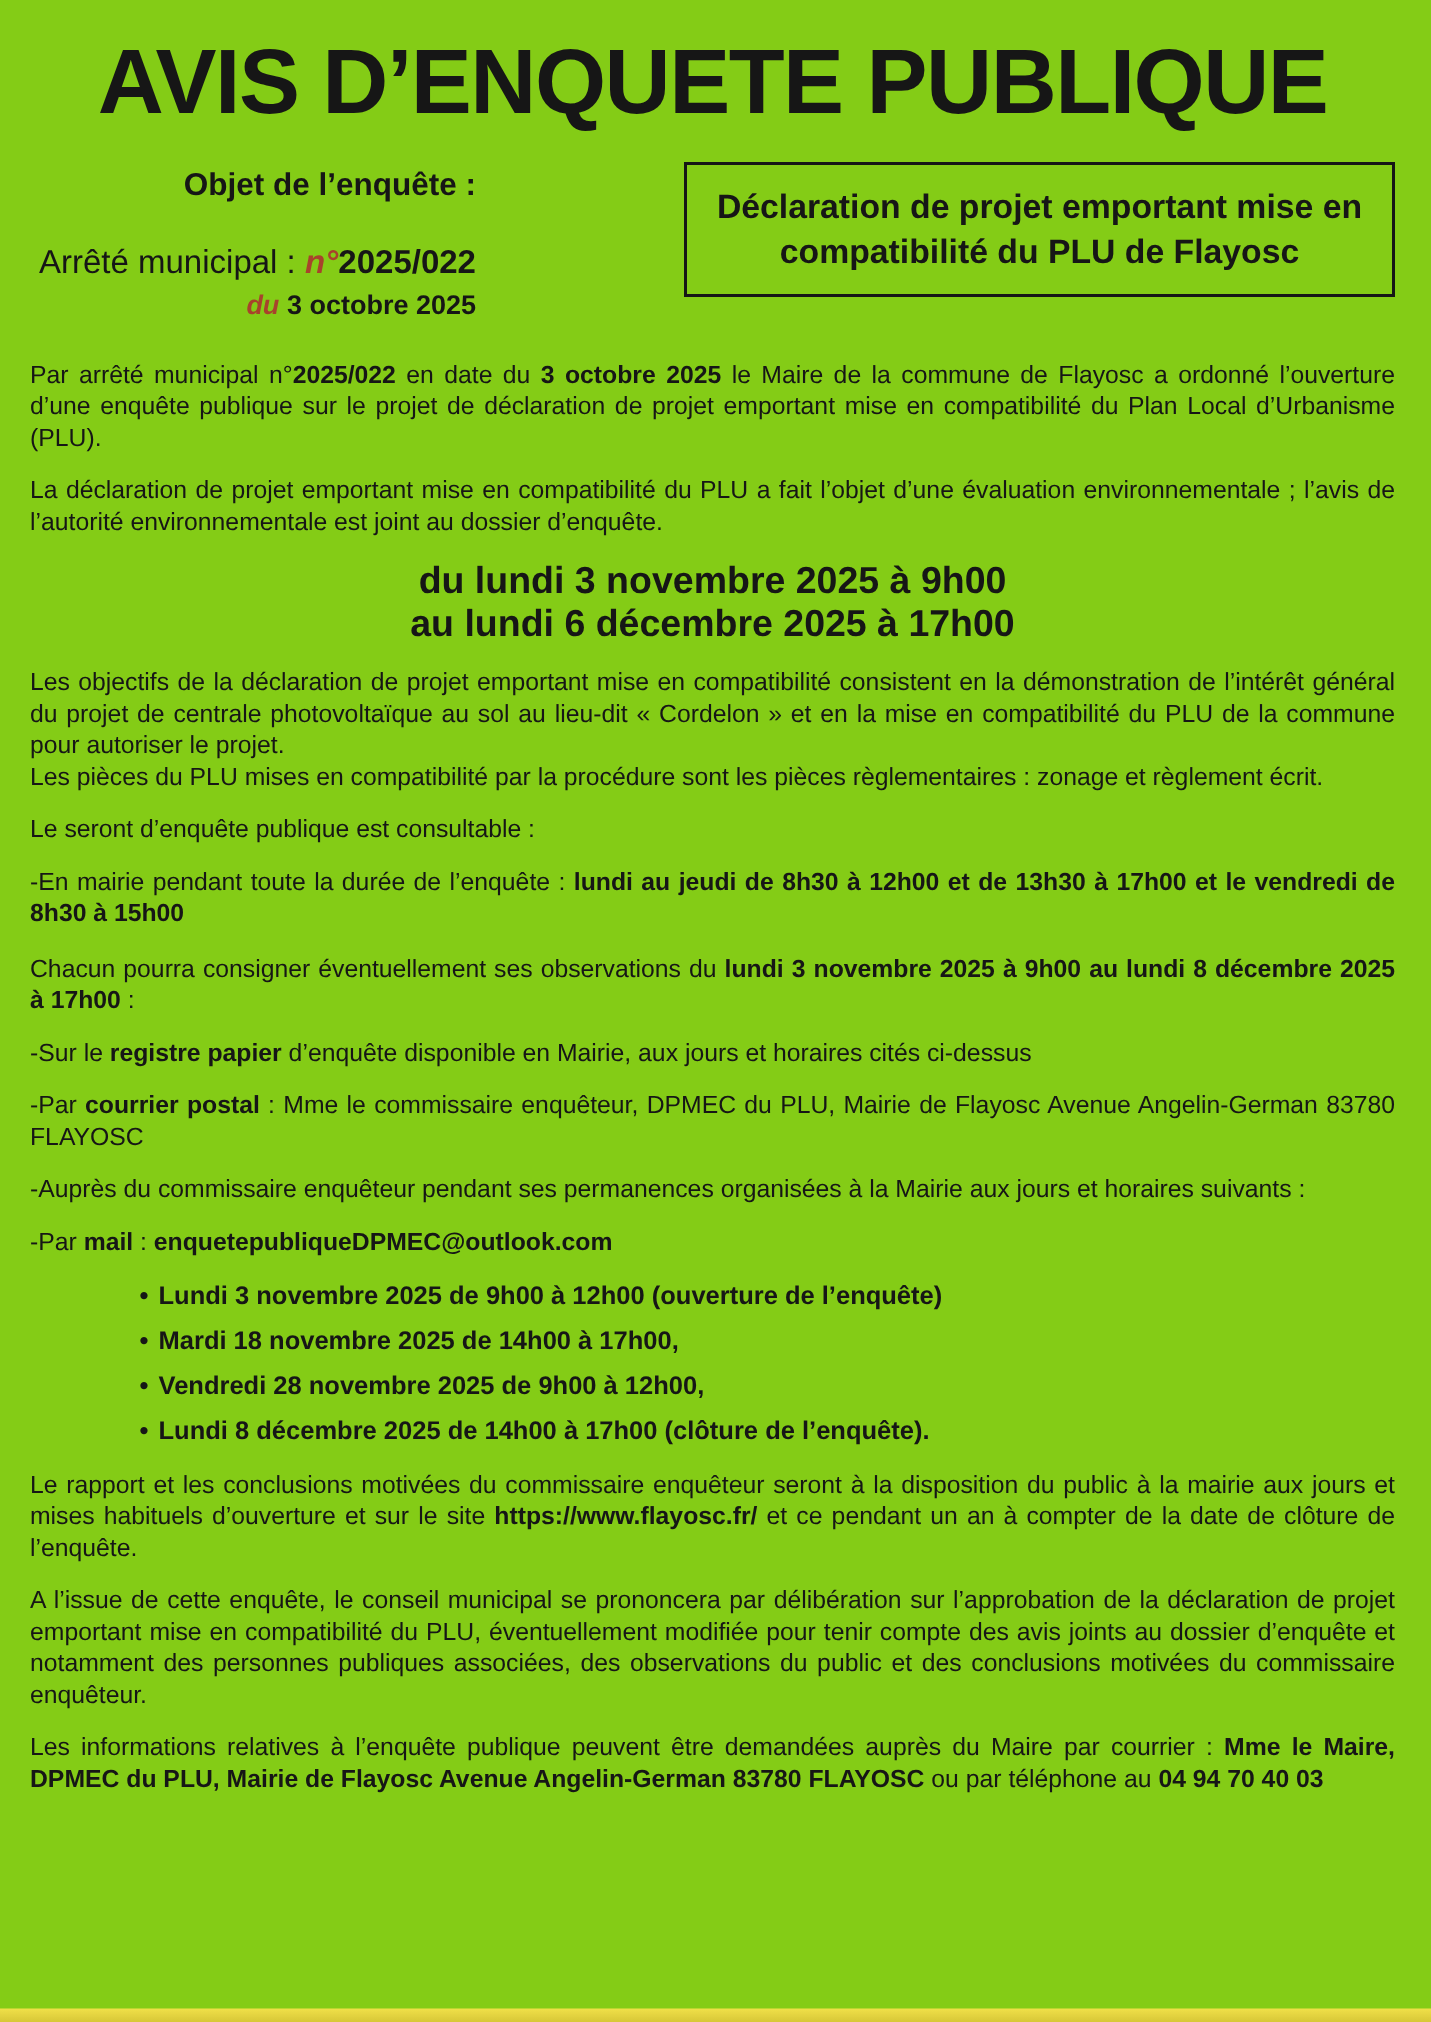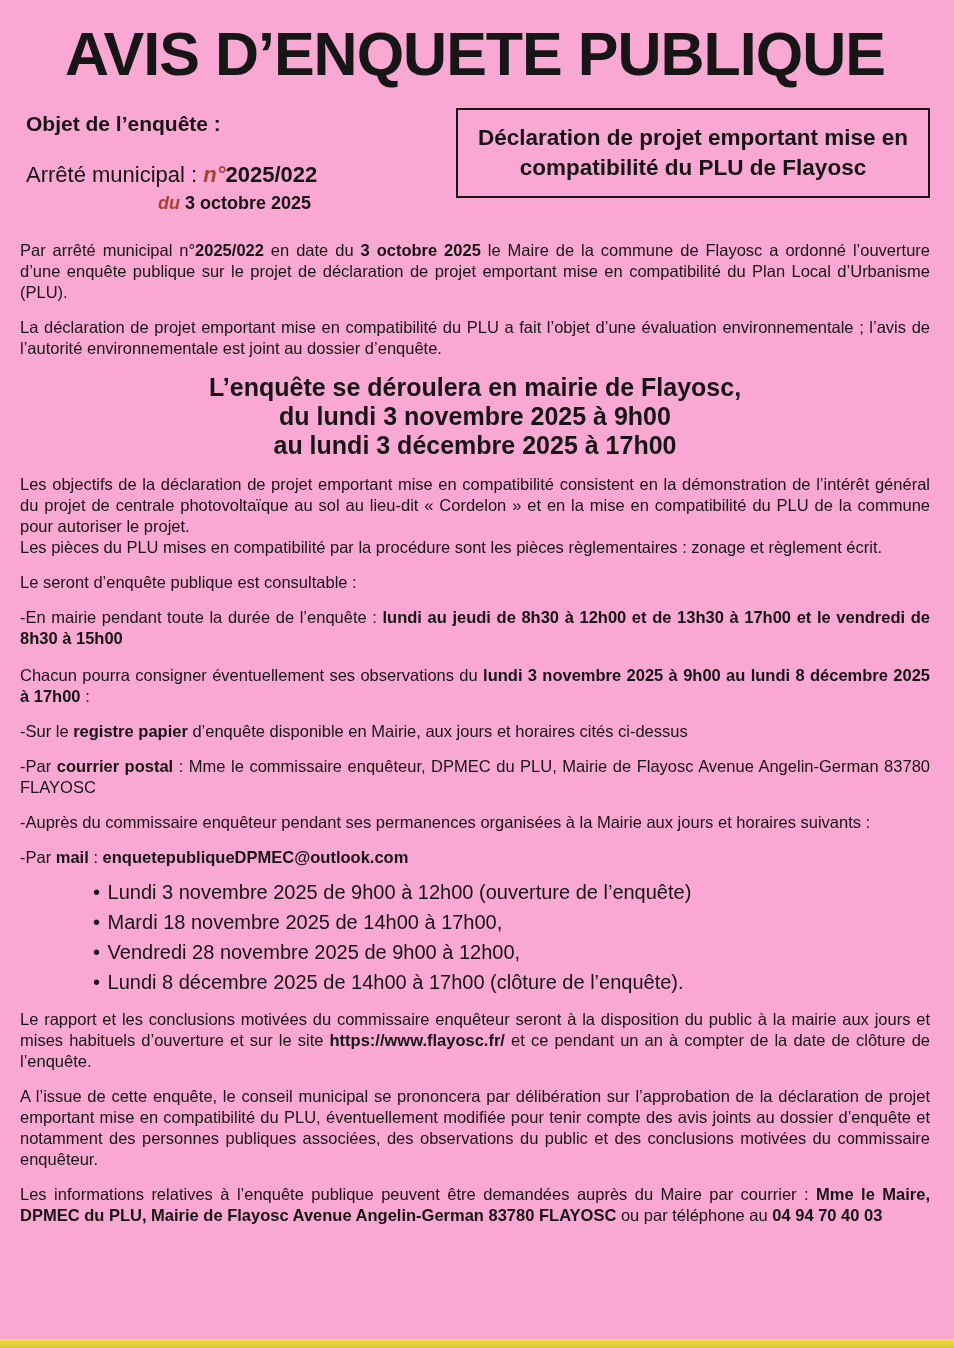--- a/index.html
+++ b/index.html
@@ -1,21 +1,21 @@
 <!DOCTYPE html>
 <html><head>
 <meta charset="utf-8">
 <style>
   html, body { margin: 0; padding: 0; background: #9a9a9a; }
   .page {
     position: relative;
     width: 954px;
     height: 1348px;
     margin: 0 auto;
-    background: #f9a8d4;
+    background: #84cc16;
     color: #161616;
     font-family: "Liberation Sans", "DejaVu Sans", sans-serif;
     box-sizing: border-box;
     padding: 20px 24px 0 20px;
     overflow: hidden;
   }
   .title {
     margin: 0;
     text-align: center;
     font-size: 61px;
@@ -23,21 +23,21 @@
     font-weight: bold;
     letter-spacing: -1px;
     white-space: nowrap;
   }
   .header-row {
     display: flex;
     justify-content: space-between;
     align-items: flex-start;
     margin-top: 20px;
   }
-  .header-left { padding-top: 4px; }
+  .header-left { padding-top: 4px; text-align: right; }
   .objet-label {
     font-size: 21px;
     font-weight: bold;
     margin: 0 0 28px 6px;
   }
   .arrete-line { font-size: 22px; margin-left: 6px; line-height: 22px; }
   .arrete-line2 { font-size: 18px; margin: 6px 0 0 138px; line-height: 22px; }
   .ri { color: #A8432C; font-style: italic; font-weight: bold; }
   .b { font-weight: bold; }
   .subject-box {
@@ -62,22 +62,22 @@
   }
   .center-heading {
     text-align: center;
     font-weight: bold;
     font-size: 25px;
     line-height: 29px;
     margin: 14px 0 14px;
   }
   .bullet-list { margin: 6px 0 8px 73px; }
   .bullet-item {
-    font-weight: normal;
-    font-size: 20px;
+    font-weight: bold;
+    font-size: 17px;
     line-height: 21px;
     margin-bottom: 9px;
   }
   .bullet-marker { padding-right: 2px; }
   .bottom-edge {
     position: absolute;
     left: 0; right: 0; bottom: 0;
     height: 9px;
     background: linear-gradient(#F0E049, #D7C737);
   }
@@ -98,23 +98,22 @@
     <div class="subject-box">
       <div>Déclaration de projet emportant mise en</div>
       <div>compatibilité du PLU de Flayosc</div>
     </div>
   </div>
 
   <div class="notice-body" id="notice-body">
       <p class="para"><span>Par arrêté municipal n°</span><span class="b">2025/022</span><span> en date du </span><span class="b">3 octobre 2025</span><span> le Maire de la commune de Flayosc a ordonné l’ouverture d’une enquête publique sur le projet de déclaration de projet emportant mise en compatibilité du Plan Local d’Urbanisme (PLU).</span></p>
       <p class="para"><span>La déclaration de projet emportant mise en compatibilité du PLU a fait l’objet d’une évaluation environnementale ; l’avis de l’autorité environnementale est joint au dossier d’enquête.</span></p>
       <div class="center-heading">
-        <div>L’enquête se déroulera en mairie de Flayosc,</div>
         <div>du lundi 3 novembre 2025 à 9h00</div>
-        <div>au lundi 3 décembre 2025 à 17h00</div>
+        <div>au lundi 6 décembre 2025 à 17h00</div>
       </div>
       <p class="para"><span>Les objectifs de la déclaration de projet emportant mise en compatibilité consistent en la démonstration de l’intérêt général du projet de centrale photovoltaïque au sol au lieu-dit « Cordelon » et en la mise en compatibilité du PLU de la commune pour autoriser le projet.
 Les pièces du PLU mises en compatibilité par la procédure sont les pièces règlementaires : zonage et règlement écrit.</span></p>
       <p class="para"><span>Le seront d’enquête publique est consultable :</span></p>
       <p class="para" style="margin-top: 4px;"><span>-En mairie pendant toute la durée de l’enquête : </span><span class="b">lundi au jeudi de 8h30 à 12h00 et de 13h30 à 17h00 et le vendredi de 8h30 à 15h00</span></p>
       <p class="para" style="margin-top: 16px;"><span>Chacun pourra consigner éventuellement ses observations du </span><span class="b">lundi 3 novembre 2025 à 9h00 au lundi 8 décembre 2025 à 17h00</span><span> :</span></p>
       <p class="para" style="margin-top: 4px;"><span>-Sur le </span><span class="b">registre papier</span><span> d’enquête disponible en Mairie, aux jours et horaires cités ci-dessus</span></p>
       <p class="para" style="margin-top: 4px;"><span>-Par </span><span class="b">courrier postal</span><span> : Mme le commissaire enquêteur, DPMEC du PLU, Mairie de Flayosc Avenue Angelin-German 83780 FLAYOSC</span></p>
       <p class="para" style="margin-top: 4px;"><span>-Auprès du commissaire enquêteur pendant ses permanences organisées à la Mairie aux jours et horaires suivants :</span></p>
       <p class="para" style="margin-top: 4px;"><span>-Par </span><span class="b">mail</span><span> : </span><span class="b">enquetepubliqueDPMEC@outlook.com</span></p>

